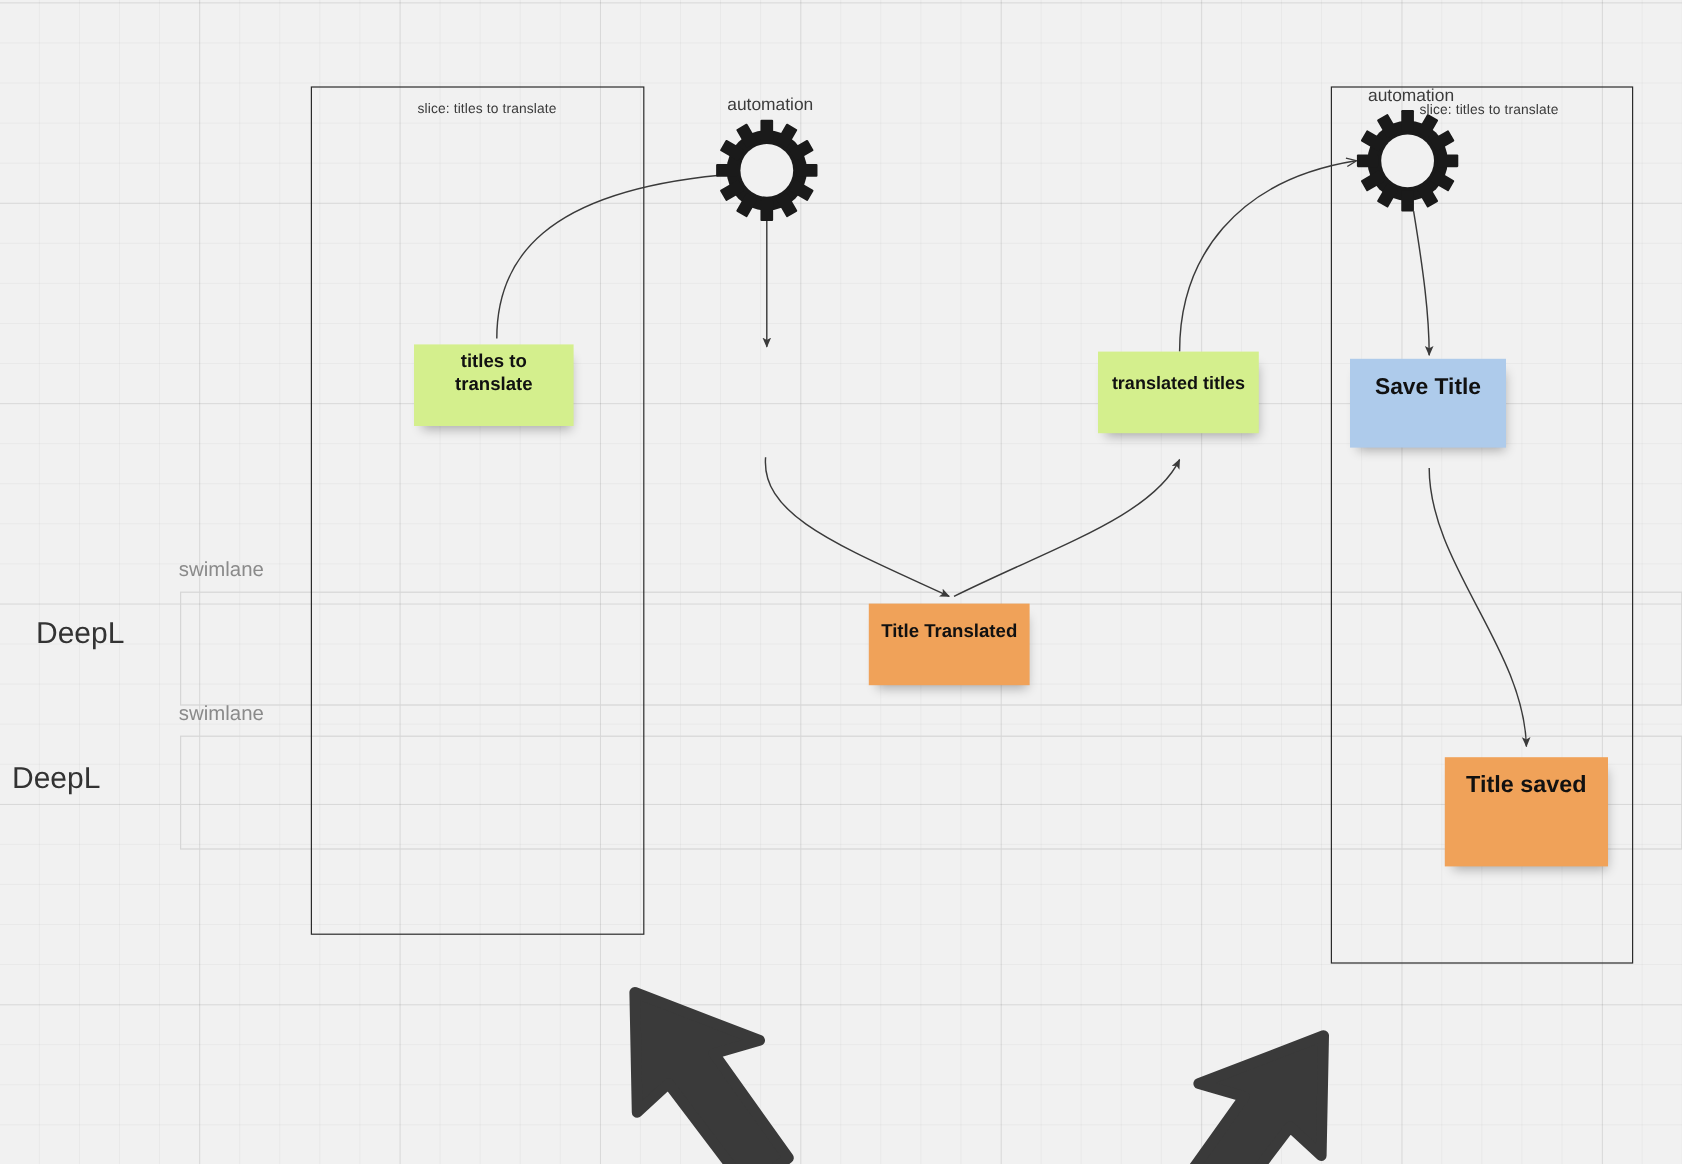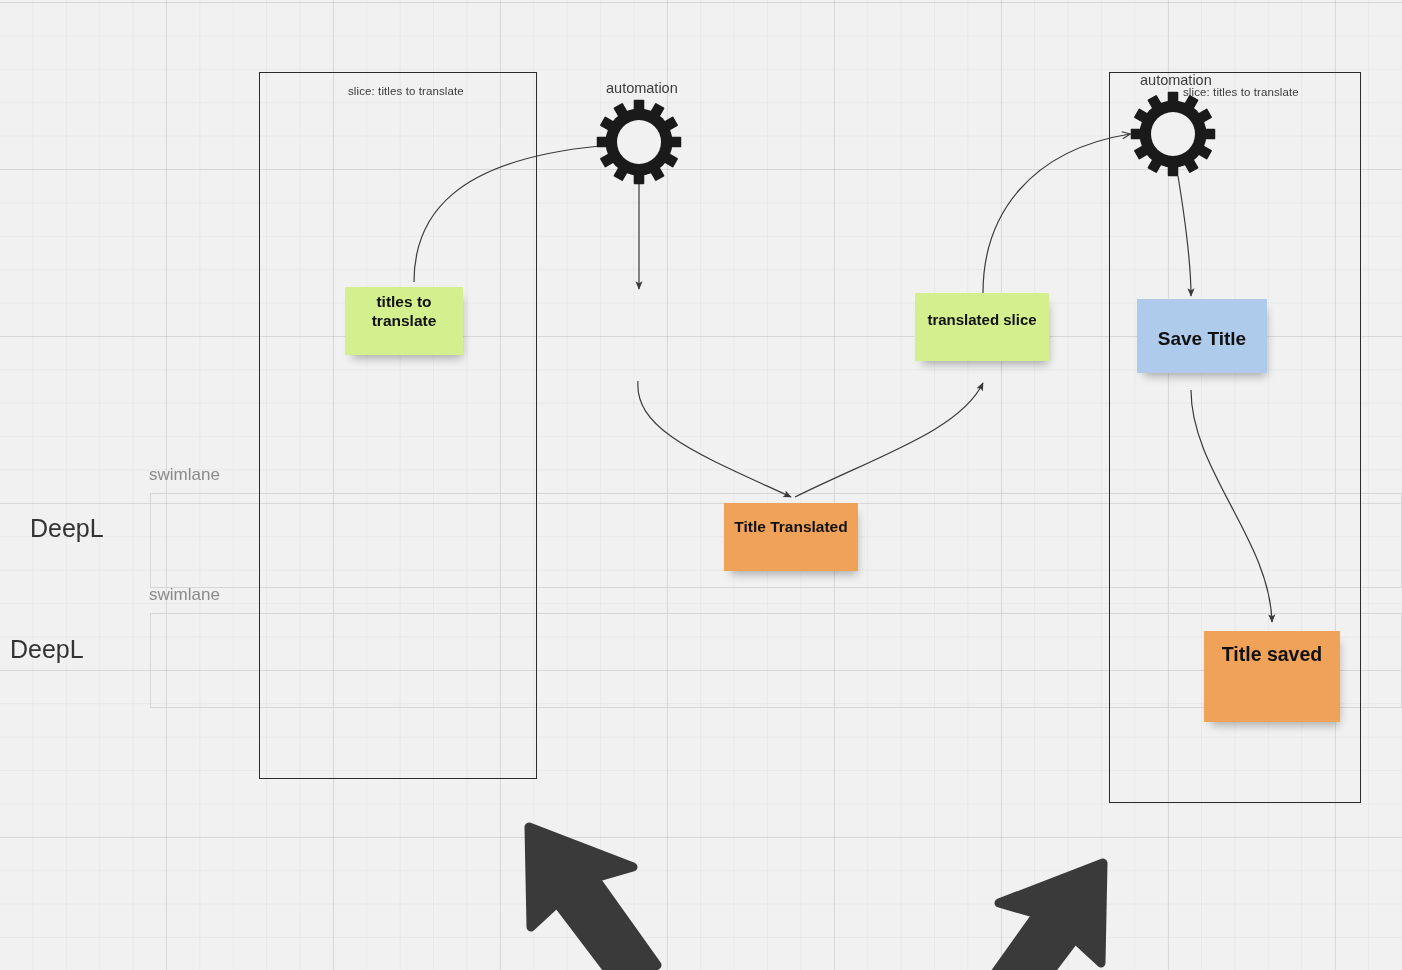--- a/index.html
+++ b/index.html
@@ -182,29 +182,29 @@
           <rect x="44" y="2" width="12" height="20" rx="1" transform="rotate(240 50 50)"></rect>
           <rect x="44" y="2" width="12" height="20" rx="1" transform="rotate(270 50 50)"></rect>
           <rect x="44" y="2" width="12" height="20" rx="1" transform="rotate(300 50 50)"></rect>
           <rect x="44" y="2" width="12" height="20" rx="1" transform="rotate(330 50 50)"></rect>
         </g>
       </g>
       <circle cx="50" cy="50" r="25" fill="#f1f1f1"></circle>
     </svg>
   </div>
 
-  <div class="note green" style="left:345px; top:287px; width:118px; height:68px;
+  <div class="note green" style="left:345px; top:287px; width:133px; height:68px;
               align-items:flex-start; padding-top:6px; font-size:15.5px;">titles to translate</div>
 
 
   <div class="note green" style="left:915px; top:293px; width:134px; height:68px;
-              align-items:flex-start; padding-top:18px; font-size:15px;">translated slice</div>
+              align-items:flex-start; padding-top:18px; font-size:15px;">translated titles</div>
 
   <div class="note blue" style="left:1125px; top:299px; width:130px; height:74px;
-              align-items:flex-start; padding-top:28px; font-size:19px;margin-left:12px;">Save Title</div>
+              align-items:flex-start; padding-top:12px; font-size:19px;">Save Title</div>
 
   <div class="note orange" style="left:724px; top:503px; width:134px; height:68px;
               align-items:flex-start; padding-top:15px; font-size:15.5px;">Title Translated</div>
 
   <div class="note orange" style="left:1204px; top:631px; width:136px; height:91px;
               align-items:flex-start; padding-top:12px; font-size:19.5px;">Title saved</div>
 
   <svg class="big-arrow" style="left:505px; top:805px; width:200px; height:175px;" viewBox="0 0 200 175" xmlns="http://www.w3.org/2000/svg">
     <path d="M 24,22 L 26,122 L 52,98 L 118,185 L 152,160 L 90,73 L 128,62 Z" fill="#3a3a3a" stroke="#3a3a3a" stroke-width="9" stroke-linejoin="round" stroke-linecap="round"></path>
   </svg>

